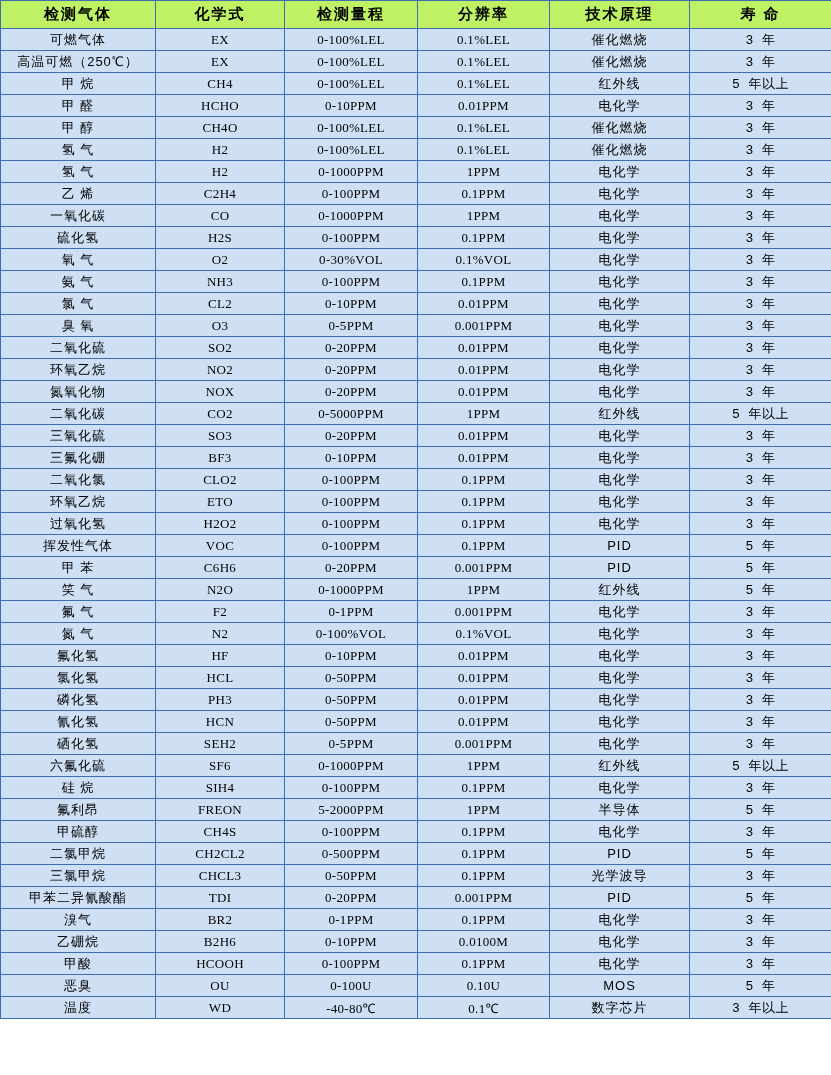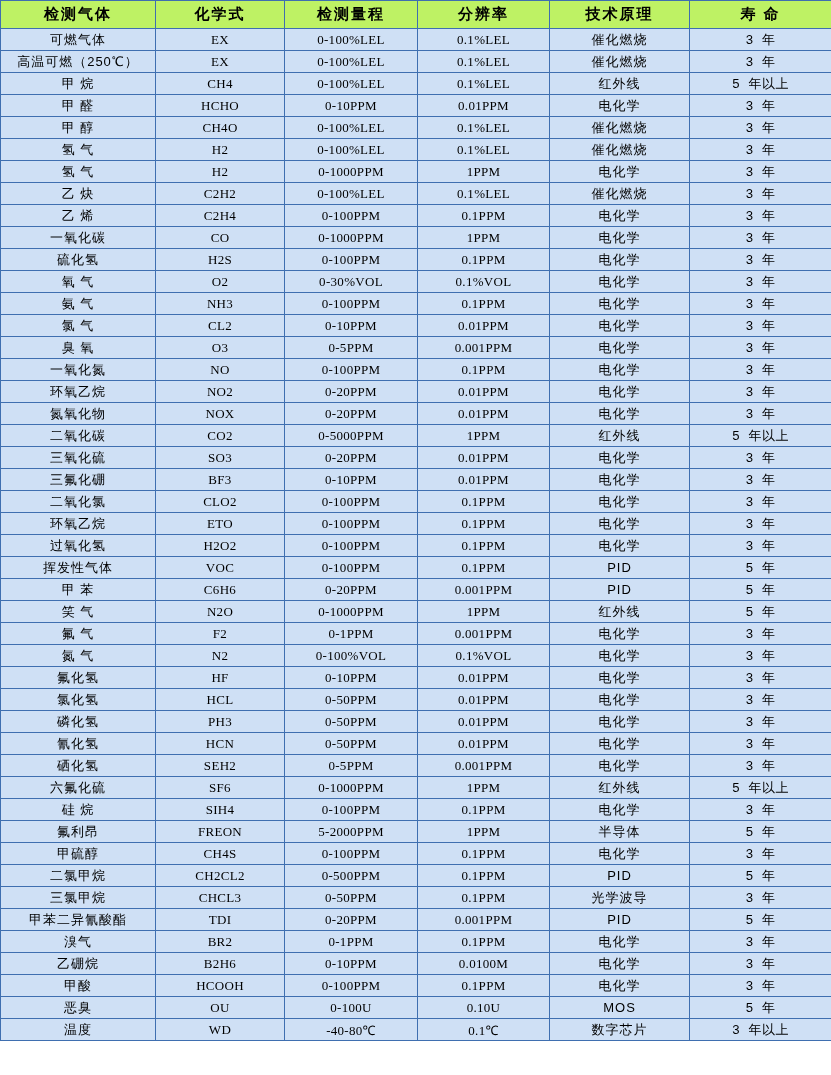--- a/index.html
+++ b/index.html
@@ -141,28 +141,20 @@
         </tr>
         <tr>
           <td class="cn">氢 气</td>
           <td class="en">H2</td>
           <td class="en">0-1000PPM</td>
           <td class="en">1PPM</td>
           <td class="cn">电化学</td>
           <td class="life">3 年</td>
         </tr>
         <tr>
-          <td class="cn">乙 炔</td>
-          <td class="en">C2H2</td>
-          <td class="en">0-100%LEL</td>
-          <td class="en">0.1%LEL</td>
-          <td class="cn">催化燃烧</td>
-          <td class="life">3 年</td>
-        </tr>
-        <tr>
           <td class="cn">乙 烯</td>
           <td class="en">C2H4</td>
           <td class="en">0-100PPM</td>
           <td class="en">0.1PPM</td>
           <td class="cn">电化学</td>
           <td class="life">3 年</td>
         </tr>
         <tr>
           <td class="cn">一氧化碳</td>
           <td class="en">CO</td>
@@ -205,24 +197,24 @@
         </tr>
         <tr>
           <td class="cn">臭 氧</td>
           <td class="en">O3</td>
           <td class="en">0-5PPM</td>
           <td class="en">0.001PPM</td>
           <td class="cn">电化学</td>
           <td class="life">3 年</td>
         </tr>
         <tr>
-          <td class="cn">一氧化氮</td>
-          <td class="en">NO</td>
-          <td class="en">0-100PPM</td>
-          <td class="en">0.1PPM</td>
+          <td class="cn">二氧化硫</td>
+          <td class="en">SO2</td>
+          <td class="en">0-20PPM</td>
+          <td class="en">0.01PPM</td>
           <td class="cn">电化学</td>
           <td class="life">3 年</td>
         </tr>
         <tr>
           <td class="cn">环氧乙烷</td>
           <td class="en">NO2</td>
           <td class="en">0-20PPM</td>
           <td class="en">0.01PPM</td>
           <td class="cn">电化学</td>
           <td class="life">3 年</td>

